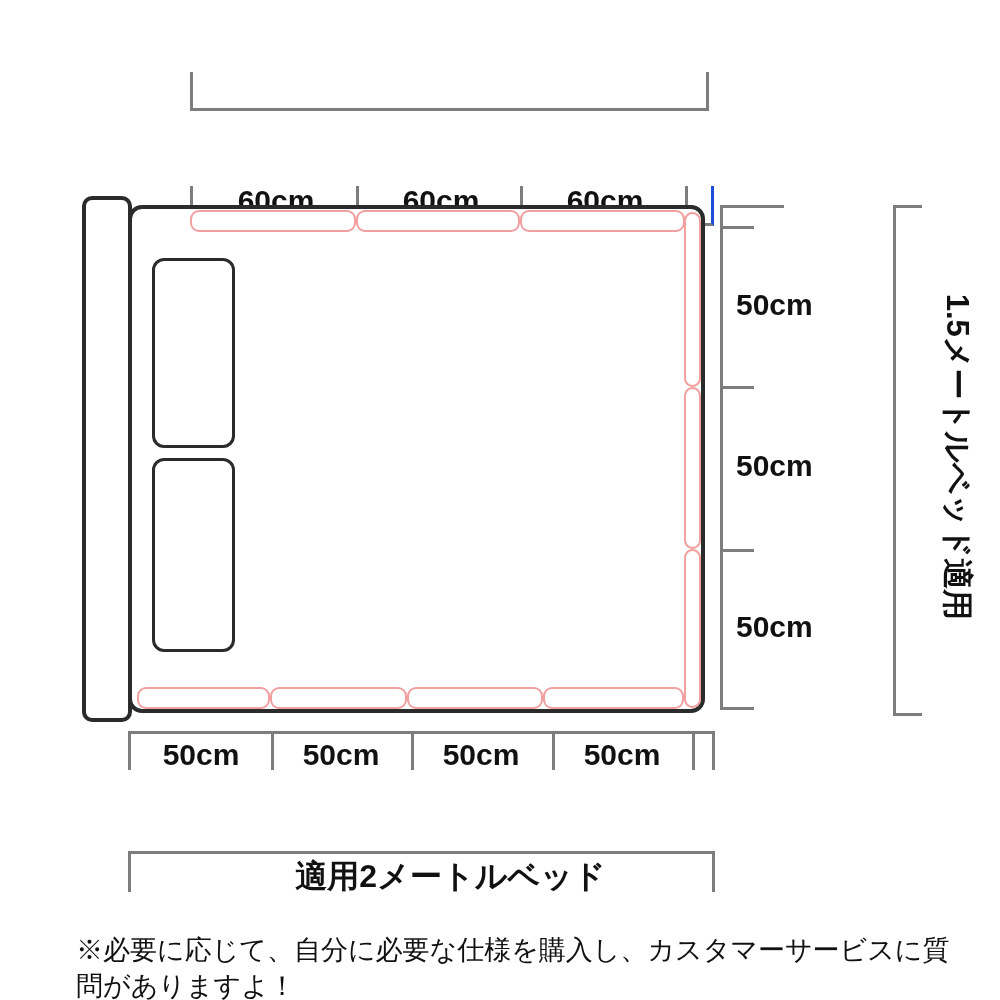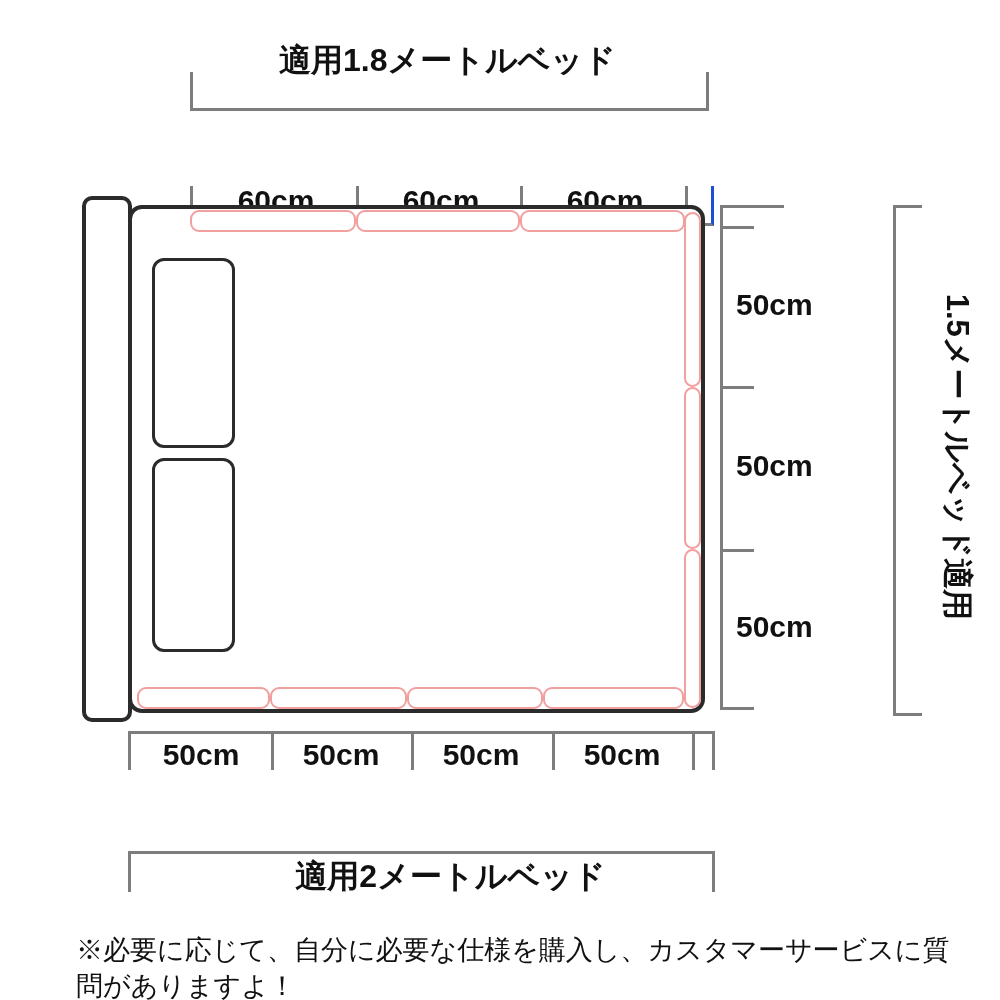--- a/index.html
+++ b/index.html
@@ -71,21 +71,20 @@
   .bottom-label{left:128px;top:858px;width:581px;padding-left:32px;}
 
   
   .footnote{left:76px;top:932px;width:900px;font-size:27px;font-weight:normal;color:#111;}
 </style>
 </head>
 <body>
 
 <div class="canvas">
 
-  <div class="abs bigtext top-label">適用1.8メートルベッド</div>
   <div class="abs top-bracket"></div>
 
   <div class="abs top-dim">
     <div class="tick" style="left:163px"></div>
     <div class="tick" style="left:327px"></div>
     <div class="tick" style="left:492px"></div>
     <div class="lbl dimtext" style="left:23px">60cm</div>
     <div class="lbl dimtext" style="left:188px">60cm</div>
     <div class="lbl dimtext" style="left:352px">60cm</div>
   </div>

